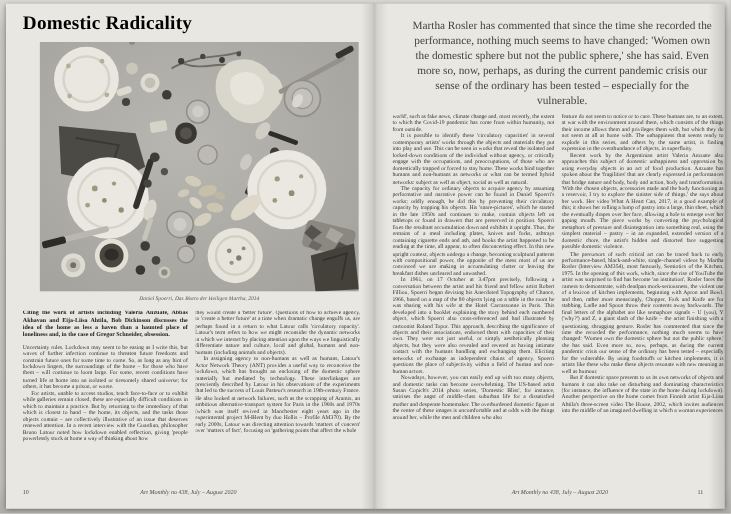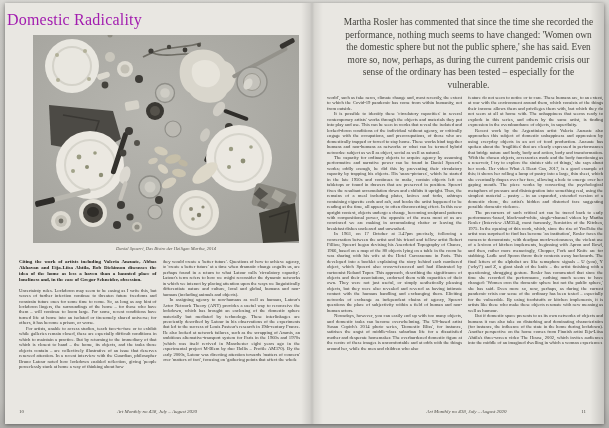--- a/index.html
+++ b/index.html
@@ -7,21 +7,21 @@
   .stage{position:relative;width:609px;height:428px;background:linear-gradient(180deg,#d9d8d4 0%,#c6c5c1 6%,#bdbcb8 94%,#aeadaa 100%);}
   .spread{position:absolute;left:5px;top:3px;width:599px;height:421px;background:#e9e7e2;box-shadow:0 1px 4px rgba(0,0,0,.45);}
   .spine{position:absolute;left:296px;top:0;width:22px;height:100%;
     background:linear-gradient(90deg,rgba(0,0,0,0) 0%,rgba(0,0,0,.10) 40%,rgba(0,0,0,.16) 50%,rgba(0,0,0,.08) 62%,rgba(0,0,0,0) 100%);pointer-events:none;}
   .edgeR{position:absolute;right:0;top:0;width:14px;height:100%;
     background:linear-gradient(90deg,rgba(0,0,0,0),rgba(0,0,0,.14));pointer-events:none;}
   .page{position:absolute;top:0;height:421px;color:#35342f;}
   .page.left{left:0;width:298px;}
   .page.right{left:318px;width:281px;}
 
-  .title{position:absolute;left:2px;top:8px;margin:0;font-size:16px;font-weight:normal;letter-spacing:.2px;color:#a21caf;}
+  .title{position:absolute;left:14px;top:8px;margin:0;font-size:16px;font-weight:bold;letter-spacing:.2px;color:#000000;}
 
   .figure{position:absolute;left:28px;top:32px;width:266px;margin:0;}
   .figure svg{display:block;width:266px;height:208px;}
   .caption{margin:3px 0 0 0;text-align:center;font-style:italic;font-size:4.6px;color:#56544d;}
 
   .cols{position:absolute;display:flex;gap:6px;overflow:hidden;}
   .page.left .cols{left:14px;top:256px;width:281px;height:151px;}
   .page.right .cols{left:4px;top:92px;width:276px;height:312px;}
   .col{flex:1 1 0;font-size:4.7px;line-height:5.45px;text-align:justify;overflow:hidden;}
   .col p{margin:0;text-indent:7px;}

